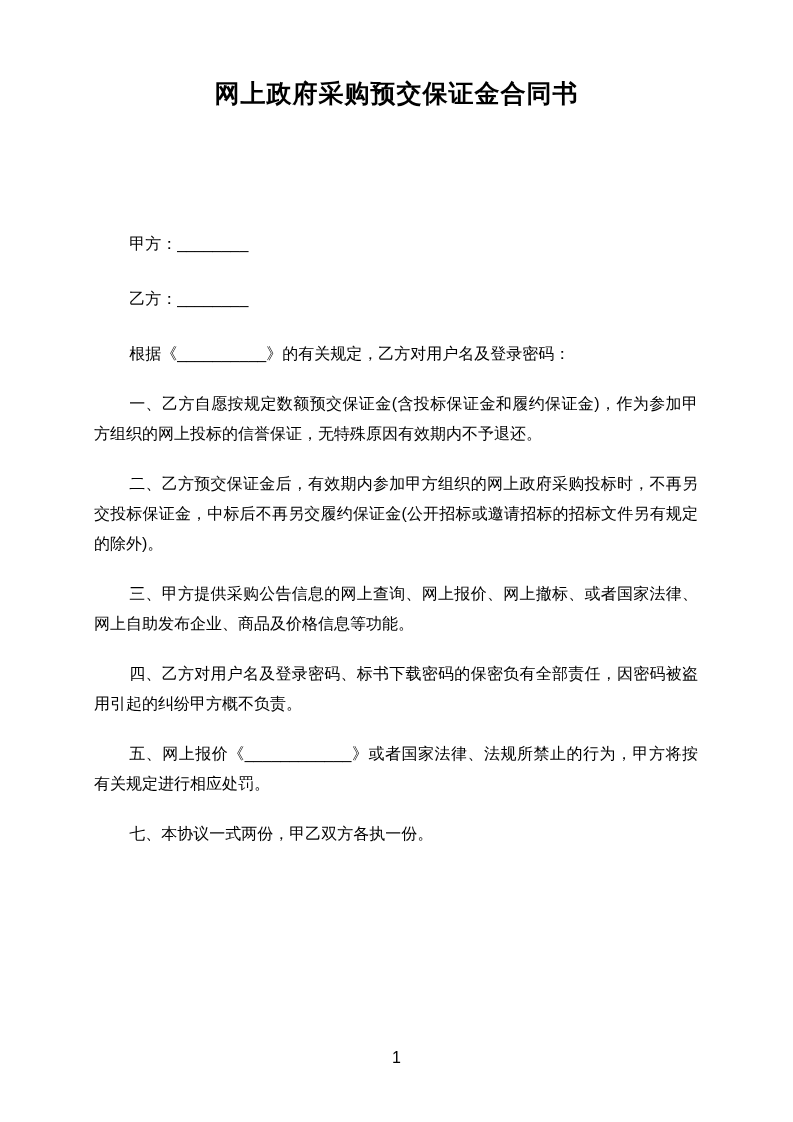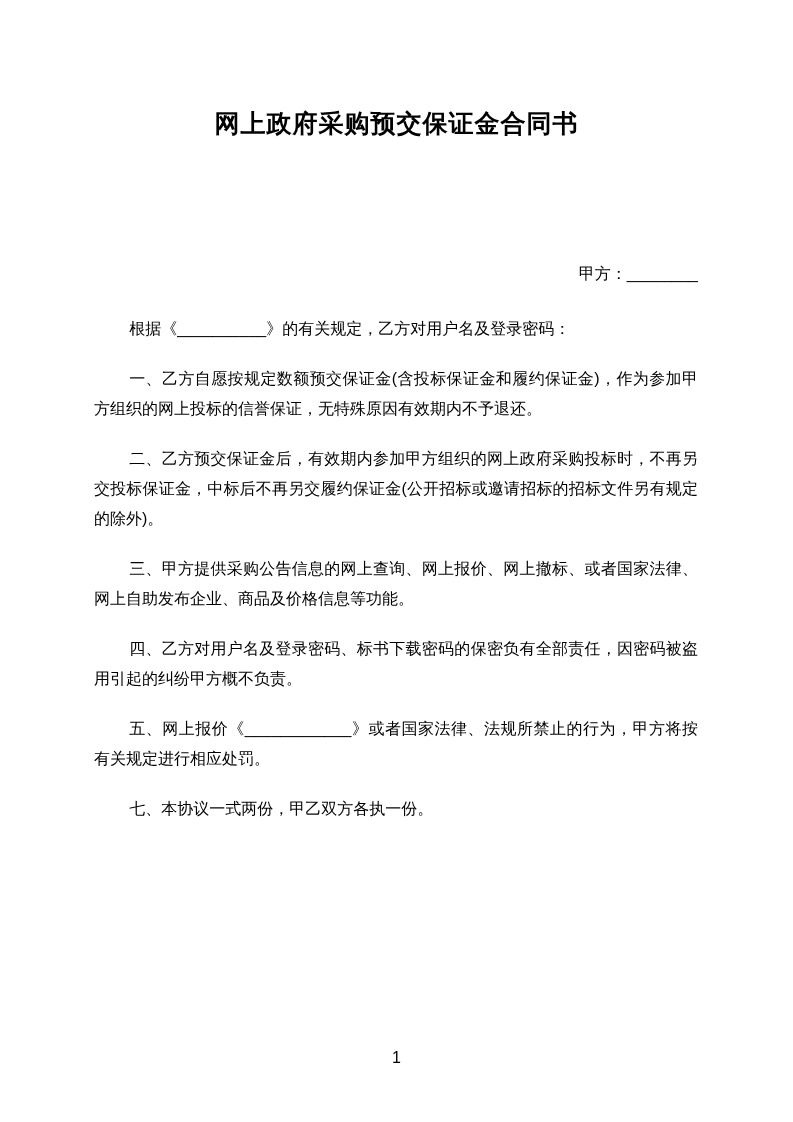--- a/index.html
+++ b/index.html
@@ -11,40 +11,39 @@
     position: relative;
     width: 793px;
     height: 1122px;
     background: #ffffff;
     color: #000000;
     font-family: "Liberation Sans", "DejaVu Sans", sans-serif;
     overflow: hidden;
   }
   .doc-title {
     margin: 0;
-    padding-top: 108px;
+    padding-top: 78px;
     font-size: 25px;
     line-height: 31px;
     font-weight: bold;
     text-align: center;
     letter-spacing: 1px;
   }
   .doc-body {
     margin: 120px 95px 0 94px; 
   }
   .field-line, .para {
     margin: 0;
     font-size: 16px;
     line-height: 30px;
     text-indent: 2.2em;
     white-space: normal;
   }
   .field-line {
     margin-bottom: 25px;
-    text-align: right;
   }
   .para {
     margin-bottom: 20px;
     text-align: justify;
   }
   .para:last-child {
     margin-bottom: 0;
   }
   .page-number {
     position: absolute;
@@ -60,20 +59,21 @@
 <body>
 
 <div class="page">
 
   <h1 class="doc-title">网上政府采购预交保证金合同书</h1>
 
   <div class="doc-body">
 
     <p class="field-line">甲方：________</p>
 
+    <p class="field-line">乙方：________</p>
 
     <p class="para">根据《__________》的有关规定，乙方对用户名及登录密码：</p>
 
     <p class="para">一、乙方自愿按规定数额预交保证金(含投标保证金和履约保证金)，作为参加甲方组织的网上投标的信誉保证，无特殊原因有效期内不予退还。</p>
 
     <p class="para">二、乙方预交保证金后，有效期内参加甲方组织的网上政府采购投标时，不再另交投标保证金，中标后不再另交履约保证金(公开招标或邀请招标的招标文件另有规定的除外)。</p>
 
     <p class="para">三、甲方提供采购公告信息的网上查询、网上报价、网上撤标、或者国家法律、网上自助发布企业、商品及价格信息等功能。</p>
 
     <p class="para">四、乙方对用户名及登录密码、标书下载密码的保密负有全部责任，因密码被盗用引起的纠纷甲方概不负责。</p>

